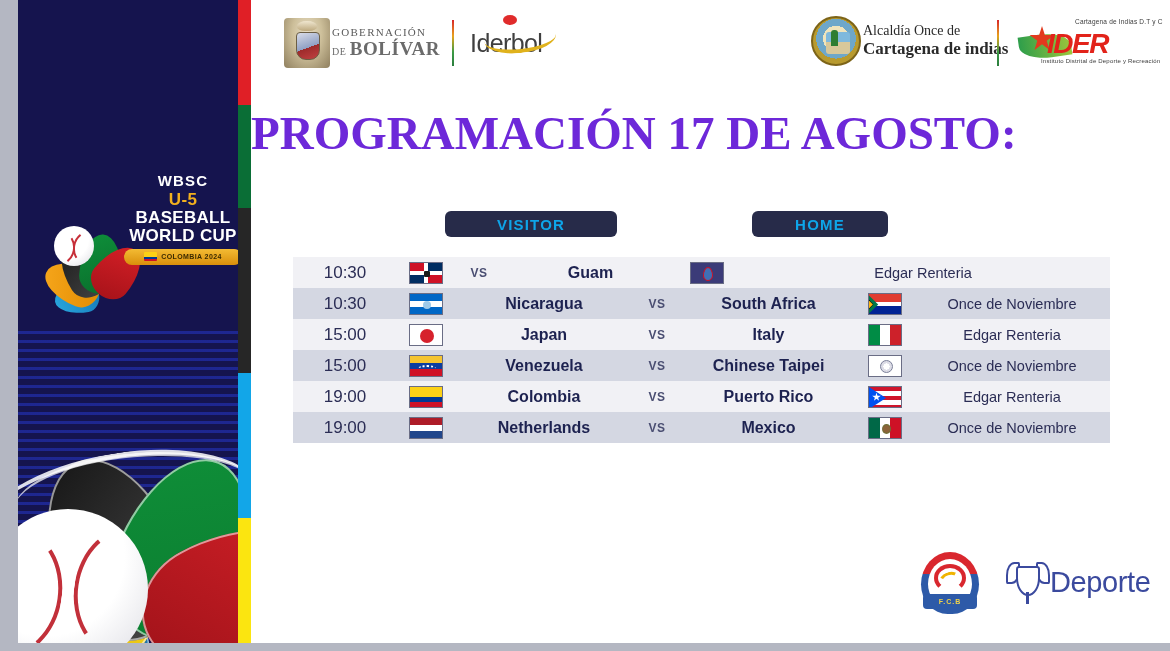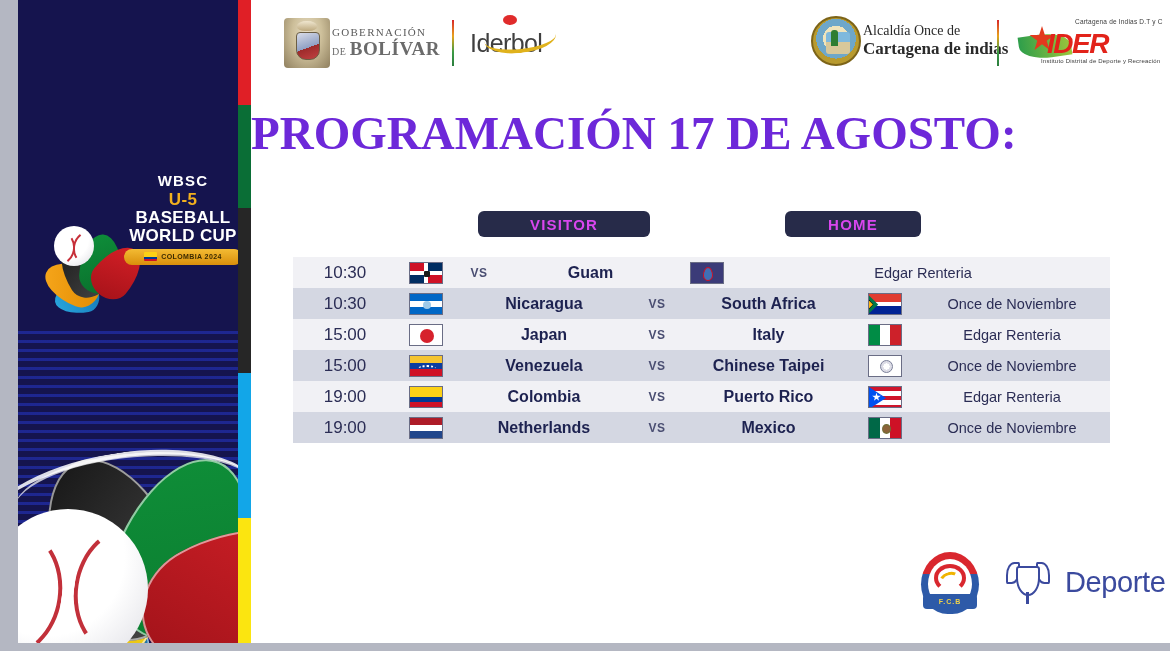--- a/index.html
+++ b/index.html
@@ -127,22 +127,22 @@
   .ider-bot { position:absolute; left:20px; top:44px; font-size:6px; color:#3a3a3a; letter-spacing:.2px; white-space:nowrap;}
 
   .title {
     position:absolute; left:0; top:106px; width:881px; text-align:left;
     font-family:"Liberation Serif", serif; font-weight:bold; font-size:47px;
     color:#6d28d9; letter-spacing:0px; white-space:nowrap;
   }
 
   
   .pill { position:absolute; height:26px; border-radius:6px; background:#272b49;
-      display:flex; align-items:center; justify-content:center; color:#d946ef;
-      font-weight:bold; font-size:15px; letter-spacing:1.2px;margin-left:33px; }
+      display:flex; align-items:center; justify-content:center; color:#0ea5e9;
+      font-weight:bold; font-size:15px; letter-spacing:1.2px; }
   .pill-visitor { left:194px; top:211px; width:172px; }
   .pill-home    { left:501px; top:211px; width:136px; }
 
   
   .table { position:absolute; left:42px; top:257px; width:817px; }
   .row { display:flex; align-items:center; height:31px; }
   .row.odd  { background:#f1f1f5; }
   .row.even { background:#d4d7e2; }
   .c-time { width:104px; text-align:center; font-size:17px; color:#2b2d55; }
   .c-vflag { width:58px; display:flex; justify-content:center; }
@@ -202,21 +202,21 @@
      background: linear-gradient(180deg,#d9272e 0 36%, #2d5aa8 36% 100%); }
   .fcb-inner { position:absolute; left:7px; top:7px; width:44px; height:48px; border-radius:50% 50% 46% 46%/52% 52% 48% 48%;
      background:#fff; }
   .fcb-c { position:absolute; left:13px; top:12px; width:32px; height:28px; border-radius:50%;
      border:4px solid #d9272e; border-bottom-color:transparent; }
   .fcb-seam { position:absolute; left:18px; top:20px; width:22px; height:18px; border:3px solid #f0b400;
      border-radius:50%; border-color:#f0b400 transparent transparent transparent; transform:rotate(-18deg); }
   .fcb-band { position:absolute; left:2px; top:42px; width:54px; height:15px; background:#2d5aa8;
      border-radius:4px; display:flex; align-items:center; justify-content:center; }
   .fcb-band span { font-size:7px; font-weight:bold; color:#f0d24a; letter-spacing:1px;}
-  .mindep { position:absolute; left:86px; top:8px; display:flex; align-items:center; gap:16px; }
+  .mindep { position:absolute; left:86px; top:8px; display:flex; align-items:center; gap:1px; }
   .mindep-mark { width:42px; height:48px; position:relative; }
   .mindep-mark .shield { position:absolute; left:9px; top:8px; width:24px; height:30px;
      border:2px solid #3b4a9e; border-radius:3px 3px 50% 50%/3px 3px 60% 60%; background:#fff;}
   .mindep-mark .wingL, .mindep-mark .wingR { position:absolute; top:4px; width:14px; height:22px;
      border:2px solid #3b4a9e; border-radius:60% 10% 60% 10%; }
   .mindep-mark .wingL { left:-1px; } .mindep-mark .wingR { right:-1px; transform:scaleX(-1); }
   .mindep-mark .stem { position:absolute; left:19px; top:34px; width:3px; height:12px; background:#3b4a9e;}
   .mindep-txt { font-size:29px; color:#3b4a9e; letter-spacing:-.4px; }
 </style>
 </head>

